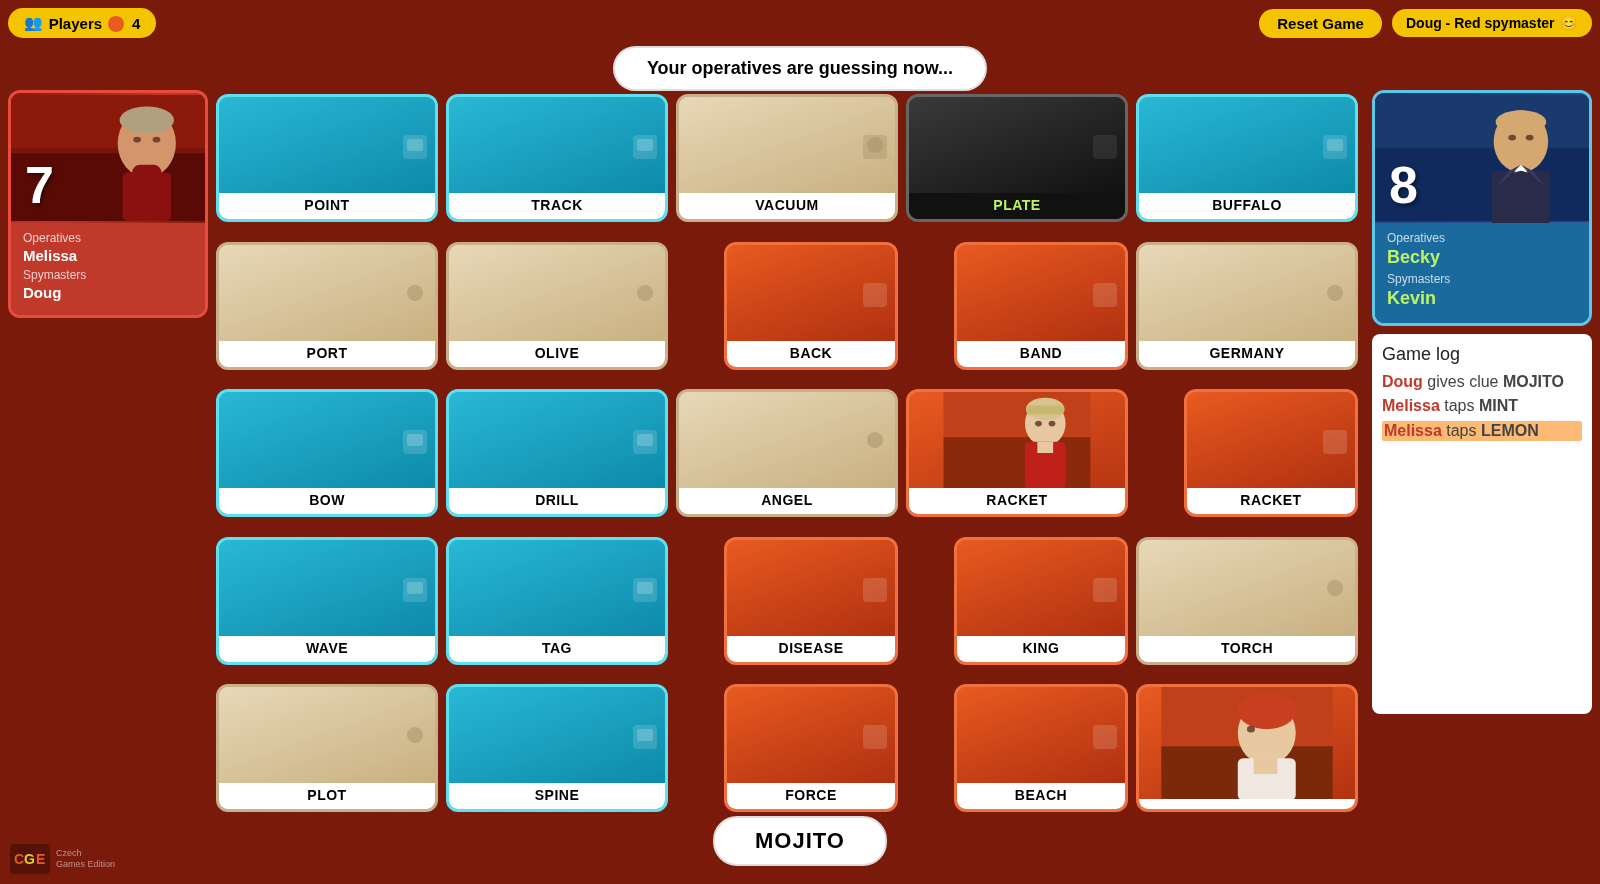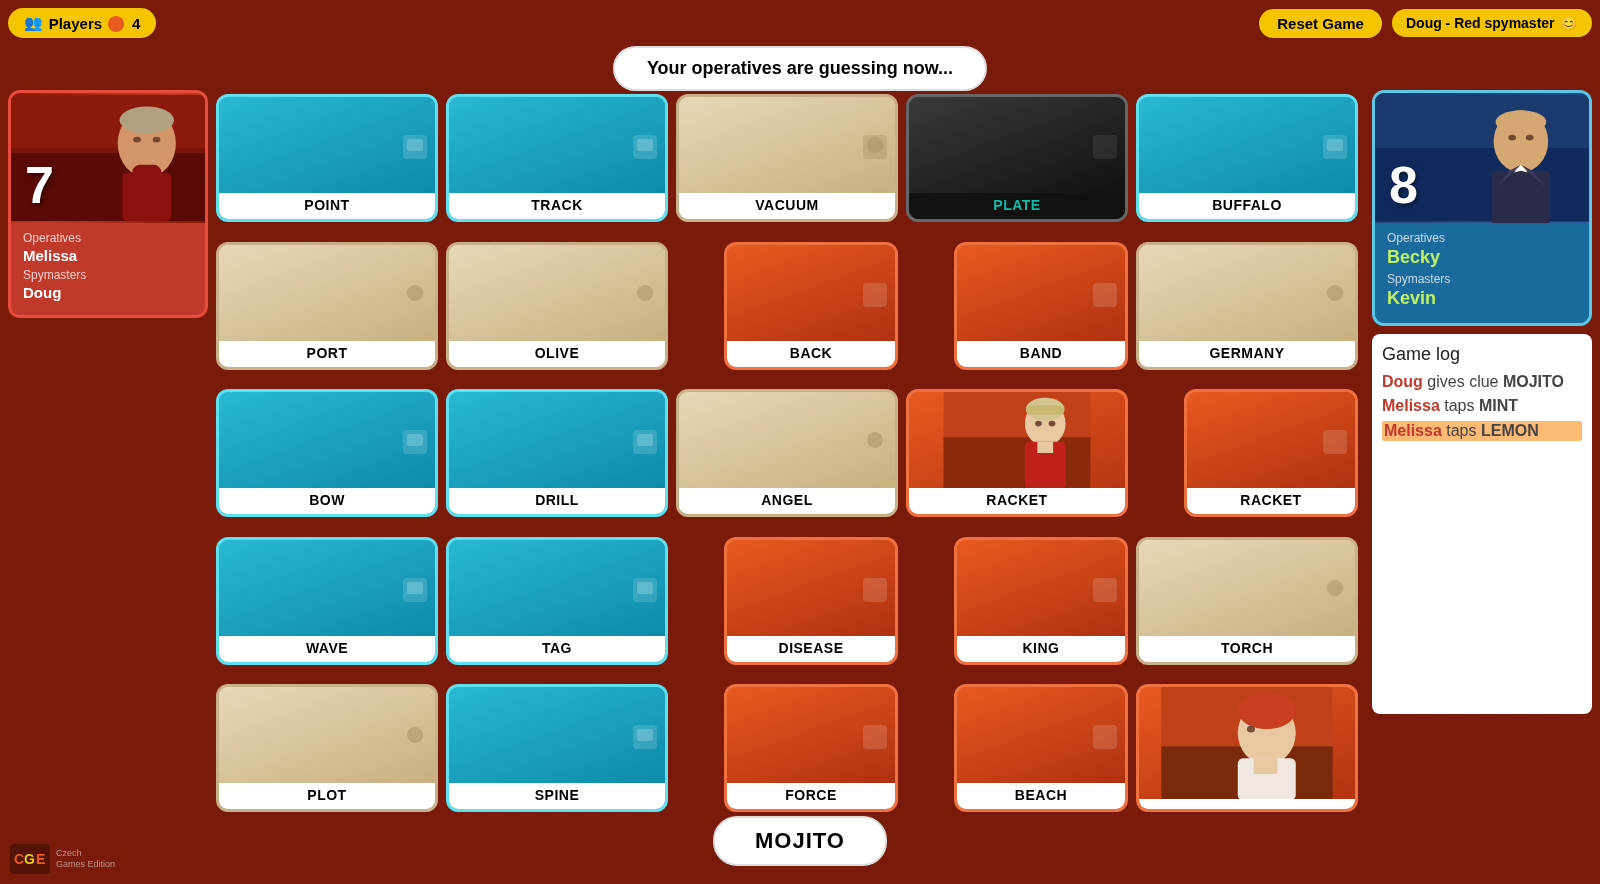--- a/index.html
+++ b/index.html
@@ -460,21 +460,21 @@
     </div>
     <div class="card-bottom">VACUUM</div>
   </div>
 
   <div class="card card-black">
     <div class="card-top" style="background:linear-gradient(160deg,#3a3a3a 0%,#111 100%);">
       <svg width="28" height="28" viewBox="0 0 28 28">
           <rect x="2" y="2" width="24" height="24" rx="4" fill="rgba(255,255,255,0.08)"></rect>
         </svg>
     </div>
-    <div class="card-bottom" style="background:#111;color:#14b8a6;text-align:center;">PLATE</div>
+    <div class="card-bottom" style="background:#111;color:#bef264;text-align:center;">PLATE</div>
   </div>
 
   <div class="card card-blue">
     <div class="card-top" style="background:linear-gradient(160deg,#29b8d4 0%,#0d8aaa 100%);">
       <svg width="28" height="28" viewBox="0 0 28 28">
           <rect x="2" y="2" width="24" height="24" rx="4" fill="rgba(255,255,255,0.15)"></rect>
           <rect x="6" y="6" width="16" height="12" rx="2" fill="rgba(255,255,255,0.2)"></rect>
         </svg>
     </div>
     <div class="card-bottom">BUFFALO</div>

